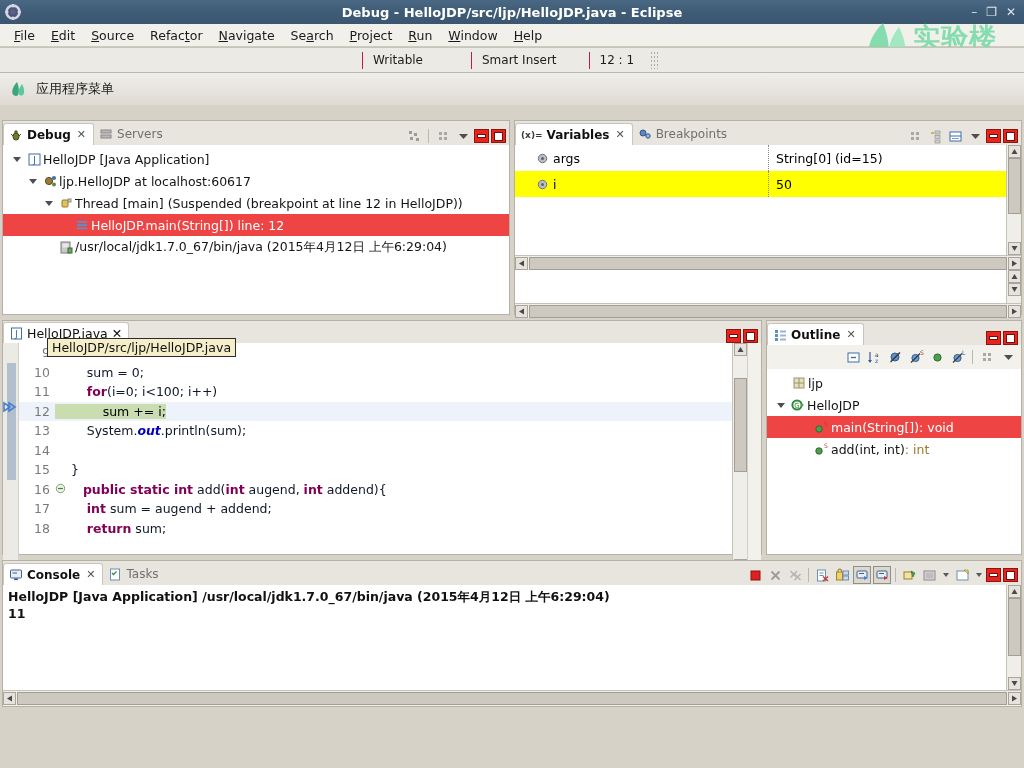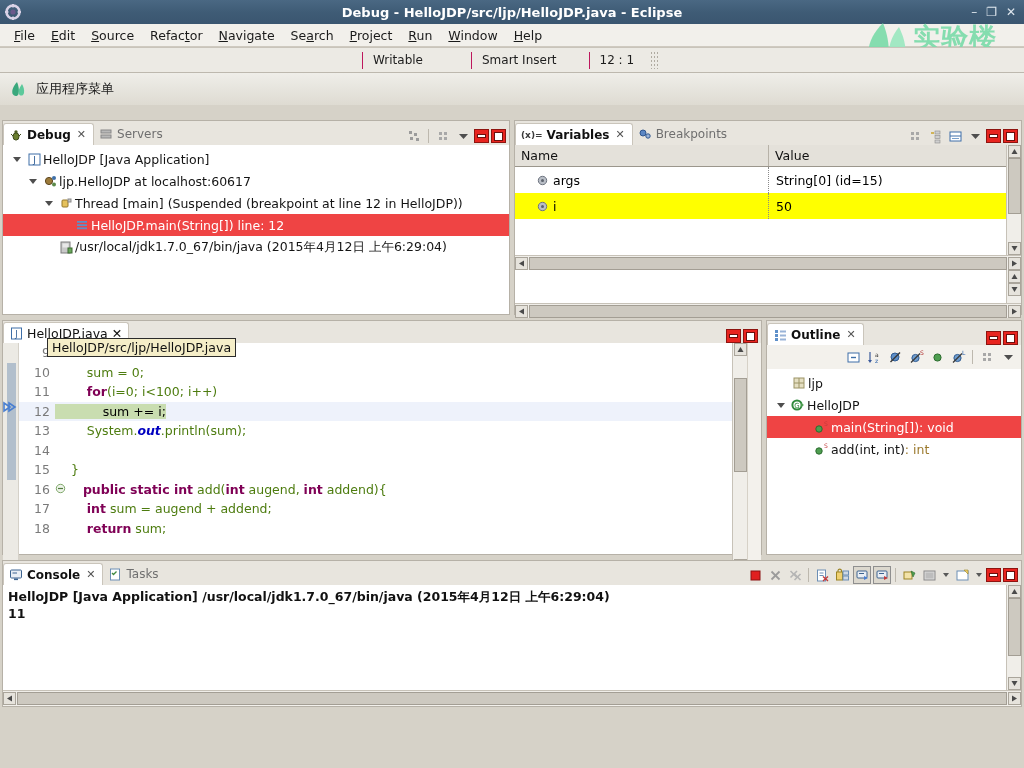--- a/index.html
+++ b/index.html
@@ -199,21 +199,21 @@
     font-family: "DejaVu Sans", "Liberation Sans", sans-serif;
     font-size: 12.5px;
   }
   .cline { height: 19.5px; display: flex; align-items: center; white-space: pre; }
   .lnum {
     width: 36px; flex: 0 0 36px; text-align: right; padding-right: 5px;
     color: #7a7a7a; font-size: 12.5px;
   }
   .kw { color: #7f0055; font-weight: bold; }
   .fld { color: #0000c0; font-style: italic; font-weight: bold; }
-  .pl { color: #4d7c0f; text-align: right; }
+  .pl { color: #0f172a; text-align: right; }
   .cur-line { background: #eef2fb; }
   .exec-hl { background: #c9ddb0; }
 
   
   .console-body {
     background: #fff; font-size: 12.5px; color: #111;
     padding: 3px 5px; line-height: 17px;
   }
 
   
@@ -740,24 +740,20 @@
             <i></i>
           </div>
         <div class="maxb">
             <i></i>
           </div>
       </div>
     </div>
 
     <div style="display:flex; height:110px;">
       <div class="vtable" style="flex:1; overflow:hidden;">
-        <div class="vhead">
-          <div style="width:254px;flex:0 0 254px;border-right:1px solid #b7b2a8;">Name</div>
-          <div style="flex:1;">Value</div>
-        </div>
         <div class="vrow">
           <div class="vcell-n">
             <span style="width:22px;display:inline-block;"></span>
             <svg width="11" height="11">
                 <circle cx="5.5" cy="5.5" r="4.2" fill="#b9bec6" stroke="#6e7480"></circle>
                 <circle cx="5.5" cy="5.5" r="1.5" fill="#5d636e"></circle>
               </svg>
             <span style="margin-left:5px;">args</span>
           </div>
           <div class="vcell-v">String[0]  (id=15)</div>

